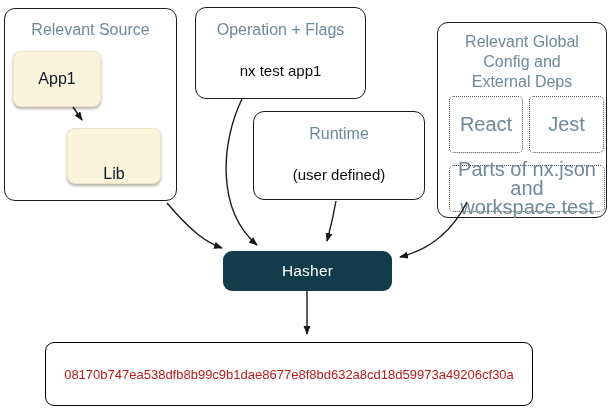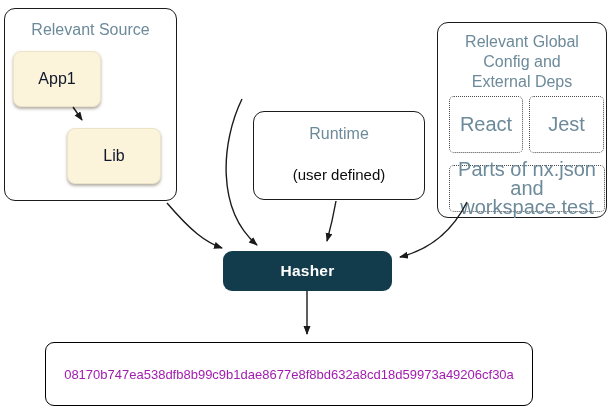--- a/index.html
+++ b/index.html
@@ -64,34 +64,34 @@
     position: absolute;
     left: 223px; top: 251px;
     width: 169px; height: 40px;
     background: #123c4b;
     border-radius: 9px;
     display: flex;
     align-items: center;
     justify-content: center;
     color: #ffffff;
     font-size: 15.5px;
-    font-weight: 700;
+    font-weight: 400;
     letter-spacing: 0.2px;
   }
   #hash-output-box {
     position: absolute;
     left: 45px; top: 342px;
     width: 488px; height: 64px;
     background: #ffffff;
     border: 1.4px solid #000000;
     border-radius: 9px;
     display: flex;
     align-items: center;
     justify-content: center;
-    color: #a21caf;
+    color: #b91c1c;
     font-size: 13px;
     box-sizing: border-box;
     white-space: nowrap;
   }
   #arrow-layer {
     position: absolute;
     left: 0; top: 0;
     width: 614px; height: 410px;
     pointer-events: none;
     z-index: 5;
@@ -105,25 +105,29 @@
 </head>
 <body>
 
 <div id="canvas">
 
   <div class="group-box" style="left:4px; top:8px; width:173px; height:193px;">
     <div class="group-title" style="top:11px;">Relevant Source</div>
     <div class="cream-box" style="left:8px; top:42px; width:88px; height:56px;">
       <span>App1</span>
     </div>
-    <div class="cream-box" style="left:62px; top:119px; width:94px; height:56px;">
+    <div class="cream-box" style="left:62px; top:119px; width:94px; height:56px;align-items:flex-end;">
       <span>Lib</span>
     </div>
   </div>
 
+  <div class="group-box" style="left:195px; top:7px; width:171px; height:92px;">
+    <div class="group-title" style="top:12px;">Operation + Flags</div>
+    <div class="plain-text" style="top:54px;">nx test app1</div>
+  </div>
 
   <div class="group-box" style="left:253px; top:111px; width:172px; height:89px;">
     <div class="group-title" style="top:12px;">Runtime</div>
     <div class="plain-text" style="top:54px;">(user defined)</div>
   </div>
 
   <div class="group-box" style="left:437px; top:6px; width:170px; height:196px;margin-top:16px;">
     <div class="group-title" style="top:9px;">
       <div>Relevant Global</div>
       <div>Config and</div>

